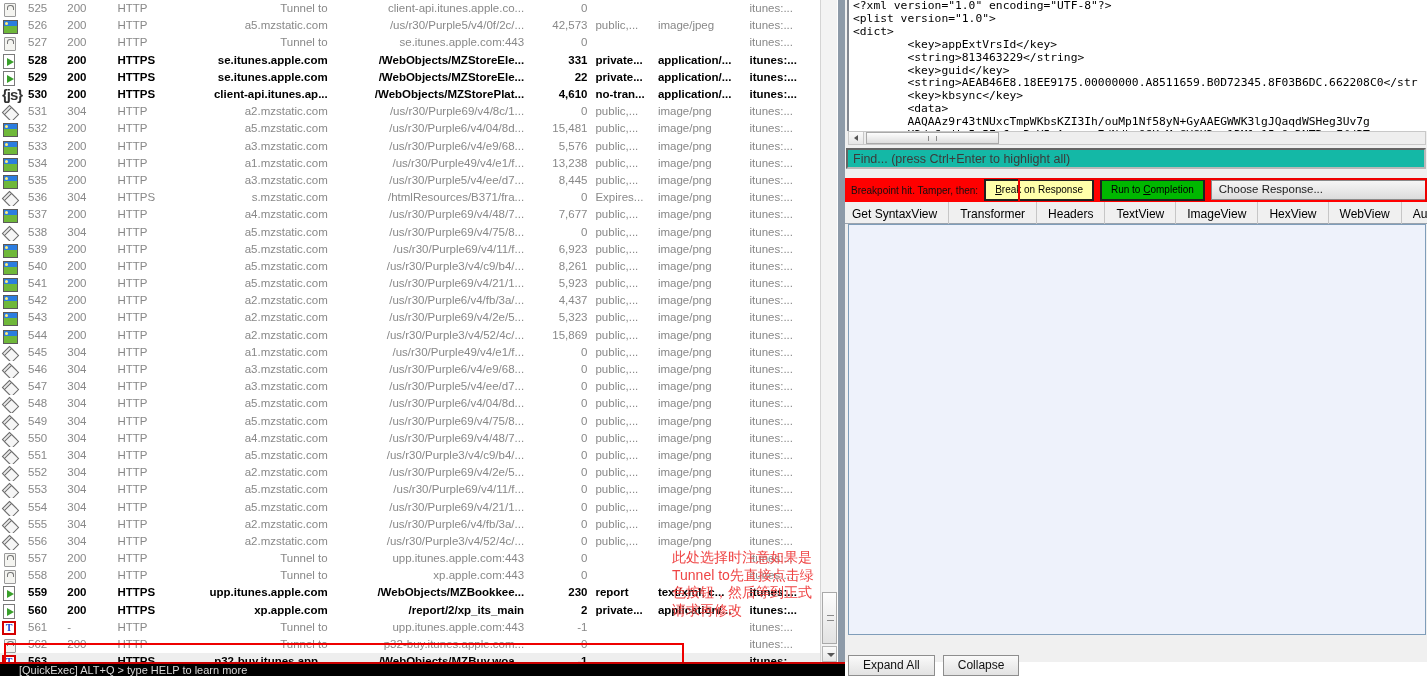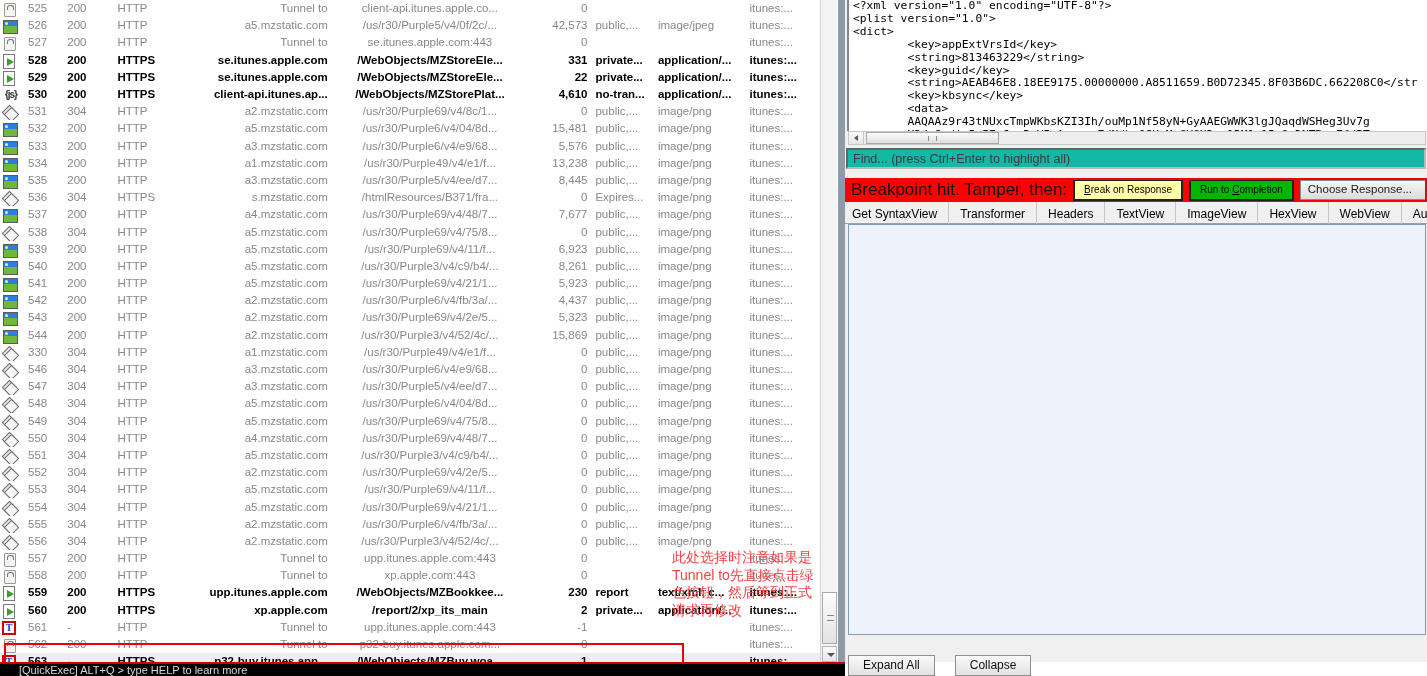--- a/index.html
+++ b/index.html
@@ -25,21 +25,21 @@
     font-family: "Liberation Sans", sans-serif;
     line-height: 17px;
   }
   .srow.bold td { color: #000000; font-weight: bold; }
   .srow.sel { background: #eeeeee; }
   .c-icon  { width: 22px; padding-left: 2px !important; }
   .c-id    { width: 36px; text-align: left; }
   .c-res   { width: 46px; text-align: left; }
   .c-proto { width: 52px; text-align: left; }
   .c-host  { width: 148px; text-align: right; }
-  .c-url   { width: 180px; text-align: center; }
+  .c-url   { width: 180px; text-align: right; }
   .c-body  { width: 58px; text-align: right; }
   .c-cache { width: 56px; text-align: left; }
   .c-ctype { width: 84px; text-align: left; }
   .c-proc  { width: 70px; text-align: left; }
 
   
   .ico { display: inline-block; width: 15px; height: 14px; position: relative; vertical-align: middle; }
   .ico-lock::before {
     content: ""; position: absolute; left: 2px; top: 1px; width: 10px; height: 12px;
     background: #f4f4f0; border: 1px solid #9a9a9a; border-radius: 1px;
@@ -58,21 +58,21 @@
     border-radius: 50%; background: #ffef7a;
   }
   .ico-doc-arrow::before {
     content: ""; position: absolute; left: 1px; top: 0px; width: 10px; height: 13px;
     background: #ffffff; border: 1px solid #7a7a7a;
   }
   .ico-doc-arrow::after {
     content: ""; position: absolute; left: 5px; top: 4px; width: 0; height: 0;
     border-left: 7px solid #39a02a; border-top: 4px solid transparent; border-bottom: 4px solid transparent;
   }
-  .ico-js { font-size: 10px; color: #333; line-height: 14px; letter-spacing: -1px; text-align: right; }
+  .ico-js { font-size: 15px; color: #333; line-height: 14px; letter-spacing: -1px; }
   .ico-cached::before {
     content: ""; position: absolute; left: 2px; top: 2px; width: 9px; height: 9px;
     background: #e9e9e9; border: 1px solid #6b6b6b; transform: rotate(45deg);
   }
   .ico-cached::after {
     content: ""; position: absolute; left: 4px; top: 4px; width: 9px; height: 9px;
     background: #f6f6f6; border: 1px solid #6b6b6b; transform: rotate(45deg);
   }
   .ico-tamper {
     border: 2px solid #d40000; width: 14px; height: 14px; background: #fff;
@@ -163,21 +163,21 @@
   }
   #find-bar span {
     font-size: 12.5px; color: #3b3b3b; padding-left: 5px;
     font-family: "Liberation Sans", sans-serif;
   }
 
   #bp-bar {
     position: absolute; left: 845px; top: 178px; width: 582px; height: 24px;
     background: #ff0000; display: flex; align-items: center; gap: 6px; padding-left: 6px;
   }
-  #bp-bar .bp-text { color: #111; font-size: 17px; }
+  #bp-bar .bp-text { color: #111; font-size: 10px; }
   .bp-btn {
     font-size: 10px; padding: 2px 9px 3px; border: 1px solid #5b5b5b;
     cursor: default; line-height: 13px; text-align: right;
   }
   #btn-break-response { background: #ffffaa; border: 2px solid #202020; font-weight: normal; }
   #btn-run-completion { background: #00b800; border: 2px solid #202020; color: #000; }
   #choose-response {
     flex: 1; background: linear-gradient(#f6f6f6,#dcdcdc); border: 1px solid #8a8a8a;
     font-size: 11.5px; color: #1a1a1a; padding: 2px 0 3px 7px; height: 20px; margin-right: 0px;
   }
@@ -194,21 +194,21 @@
   }
   #tabs .tab:first-child { padding-left: 7px; }
 
   #resp-body {
     position: absolute; left: 848px; top: 224px; width: 578px; height: 411px;
     background: #eef2fb; border: 1px solid #7f9db9;
   }
 
   #bottom-btns {
     position: absolute; left: 848px; top: 654px; width: 578px; height: 22px;
-    display: flex; gap: 20px; align-items: center;
+    display: flex; gap: 8px; align-items: center;
   }
   .sq-btn {
     font-size: 12px; padding: 2px 14px 3px; background: linear-gradient(#fafafa,#e2e2e2);
     border: 1px solid #8e8e8e; color: #111; line-height: 14px;
   }
 
   
   #status-bar {
     position: absolute; left: 0; top: 662px; width: 845px; height: 14px;
     background: #000000; border-top: 2px solid #cc0000; overflow: hidden;
@@ -461,21 +461,21 @@
             <td class="c-proto">HTTP</td>
             <td class="c-host">a2.mzstatic.com</td>
             <td class="c-url">/us/r30/Purple3/v4/52/4c/...</td>
             <td class="c-body">15,869</td>
             <td class="c-cache">public,...</td>
             <td class="c-ctype">image/png</td>
             <td class="c-proc">itunes:...</td>
           </tr>
           <tr class="srow">
             <td class="c-icon"><span class="ico ico-cached"></span></td>
-            <td class="c-id">330</td>
+            <td class="c-id">545</td>
             <td class="c-res">304</td>
             <td class="c-proto">HTTP</td>
             <td class="c-host">a1.mzstatic.com</td>
             <td class="c-url">/us/r30/Purple49/v4/e1/f...</td>
             <td class="c-body">0</td>
             <td class="c-cache">public,...</td>
             <td class="c-ctype">image/png</td>
             <td class="c-proc">itunes:...</td>
           </tr>
           <tr class="srow">

